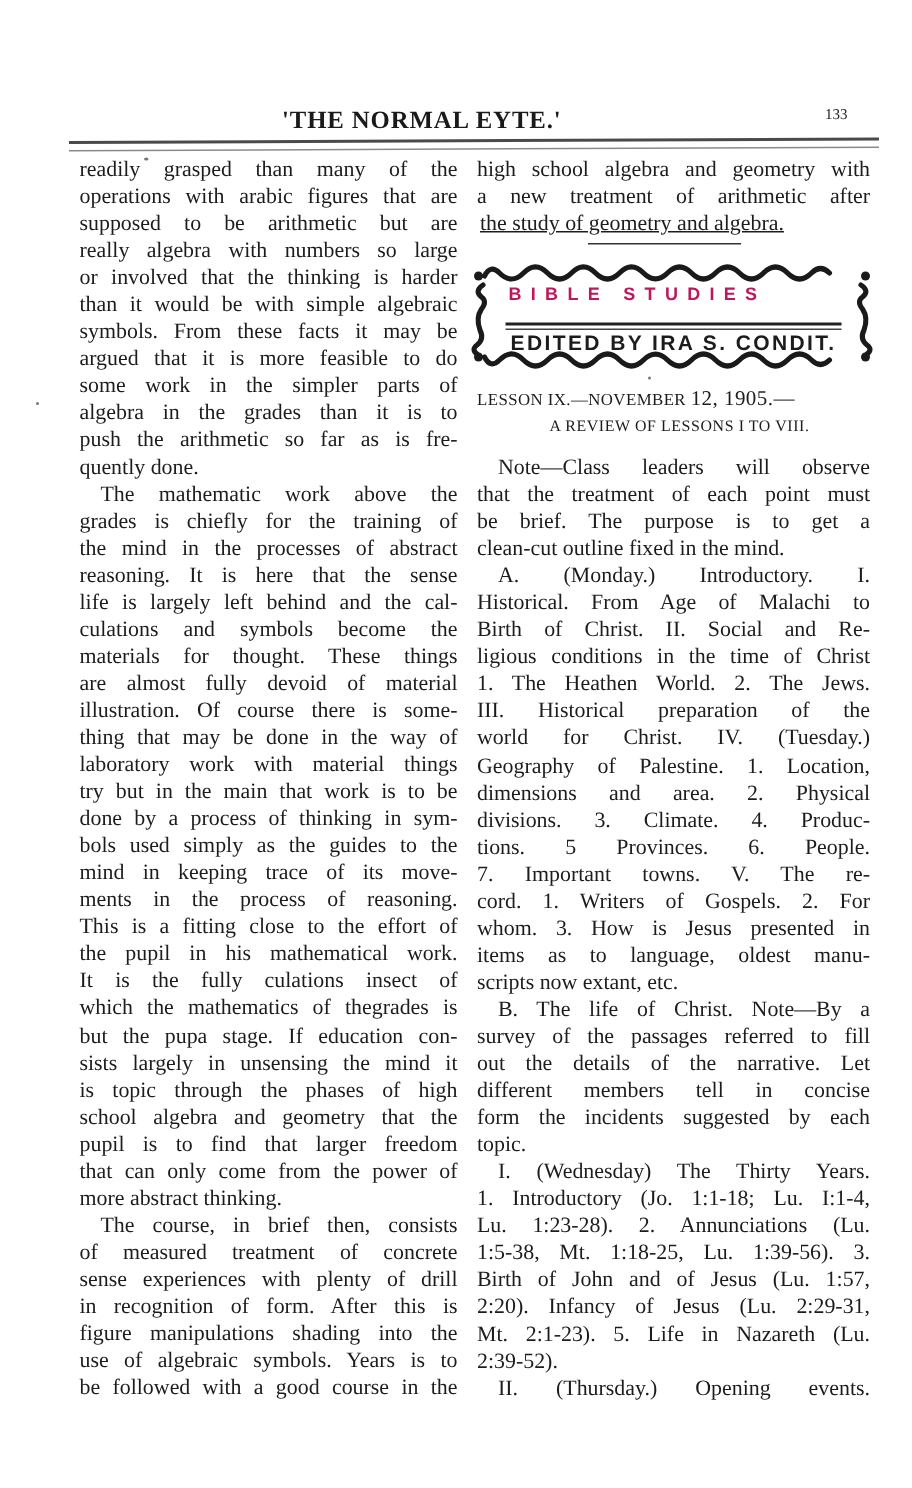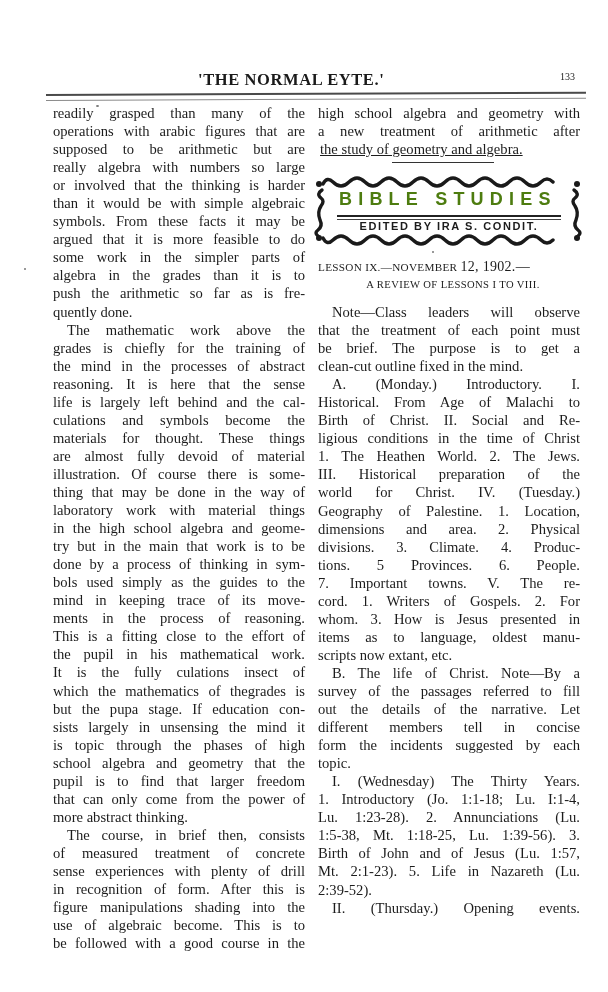--- a/index.html
+++ b/index.html
@@ -2,21 +2,21 @@
 <html><head>
 <meta charset="utf-8">
 <style>
   html, body { margin: 0; padding: 0; background: #ffffff; }
   body {
     width: 608px; height: 992px; position: relative; overflow: hidden;
     font-family: "DejaVu Serif", "Liberation Serif", serif;
     color: #1c1c1c;
   }
   .page-header {
-    position: absolute; left: 10px; top: 70px; width: 591px; height: 22px;
+    position: absolute; left: 0; top: 70px; width: 591px; height: 22px;
   }
   .running-title {
     position: absolute; left: 188px; top: 0;
     font-family: "Liberation Serif", serif; font-weight: bold;
     font-size: 16.5px; letter-spacing: 0.6px; color: #1a1a1a;
   }
   .page-number {
     position: absolute; left: 550px; top: 1px;
     font-family: "Liberation Serif", serif; font-size: 10px; color: #222;
   }
@@ -43,31 +43,31 @@
     position: absolute; left: 392px; top: 162px; width: 102px; height: 0;
     border-top: 1px solid #333;
   }
   .ornament-box {
     position: absolute; left: 313px; top: 172px; width: 270px; height: 78px;
   }
   .ornament-box svg { position: absolute; left: 0; top: 0; }
   .bible-title {
     position: absolute; left: 26px; top: 17px; width: 222px;
     font-family: "Liberation Sans", sans-serif; font-weight: bold;
-    font-size: 18px; letter-spacing: 6.2px; color: #4d7c0f;
+    font-size: 12px; letter-spacing: 6.2px; color: #be185d;
     white-space: nowrap;
   }
   .title-rule {
     position: absolute; left: 24px; top: 43px; width: 224px; height: 2px;
     border-top: 2px solid #222; border-bottom: 1px solid #444;
   }
   .editor-line {
     position: absolute; left: 24px; top: 48px; width: 224px; text-align: center;
     font-family: "Liberation Sans", sans-serif; font-weight: bold;
-    font-size: 11px; letter-spacing: 1.6px; color: #1c1c1c; white-space: nowrap;
+    font-size: 14px; letter-spacing: 1.6px; color: #1c1c1c; white-space: nowrap;
   }
   .lesson-heading {
     font-family: "Liberation Serif", serif; font-size: 11.2px; letter-spacing: 0.3px;
   }
   .lesson-heading .big { font-size: 14px; }
   .review-heading { font-size: 10.6px; letter-spacing: 0.4px; }
   .speck { position: absolute; background: #777; border-radius: 50%; }
 </style>
 </head>
 <body>
@@ -95,21 +95,20 @@
   <span class="line">grades is chiefly for the training of</span>
   <span class="line">the mind in the processes of abstract</span>
   <span class="line">reasoning. It is here that the sense</span>
   <span class="line">life is largely left behind and the cal-</span>
   <span class="line">culations and symbols become the</span>
   <span class="line">materials for thought. These things</span>
   <span class="line">are almost fully devoid of material</span>
   <span class="line">illustration. Of course there is some-</span>
   <span class="line">thing that may be done in the way of</span>
   <span class="line">laboratory work with material things</span>
-  <span class="line">in the high school algebra and geome-</span>
   <span class="line">try but in the main that work is to be</span>
   <span class="line">done by a process of thinking in sym-</span>
   <span class="line">bols used simply as the guides to the</span>
   <span class="line">mind in keeping trace of its move-</span>
   <span class="line">ments in the process of reasoning.</span>
   <span class="line">This is a fitting close to the effort of</span>
   <span class="line">the pupil in his mathematical work.</span>
   <span class="line">It is the fully culations insect of</span>
   <span class="line">which the mathematics of thegrades is</span>
   <span class="line">but the pupa stage. If education con-</span>
@@ -117,21 +116,21 @@
   <span class="line">is topic through the phases of high</span>
   <span class="line">school algebra and geometry that the</span>
   <span class="line">pupil is to find that larger freedom</span>
   <span class="line">that can only come from the power of</span>
   <span class="line last">more abstract thinking.</span>
   <span class="line indent">The course, in brief then, consists</span>
   <span class="line">of measured treatment of concrete</span>
   <span class="line">sense experiences with plenty of drill</span>
   <span class="line">in recognition of form. After this is</span>
   <span class="line">figure manipulations shading into the</span>
-  <span class="line">use of algebraic become. This is to</span>
+  <span class="line">use of algebraic symbols. Years is to</span>
   <span class="line">be followed with a good course in the</span>
 </div>
 
 <div class="column col-right" style="top:104px;">
   <span class="line">high school algebra and geometry with</span>
   <span class="line">a new treatment of arithmetic after</span>
   <span class="line last" style="padding-left:2px;text-decoration:underline;">the study of geometry and algebra.</span>
 </div>
 
 <div class="short-rule"></div>
@@ -155,21 +154,21 @@
       <circle cx="264" cy="66" r="3"></circle>
     </g>
   </svg>
   <div class="bible-title">BIBLE STUDIES</div>
   <div class="title-rule"></div>
   <div class="editor-line">EDITED BY IRA S. CONDIT.</div>
 </div>
 
 <div class="column col-right" style="top:258px; width:262px;">
   <span class="line last lesson-heading" style="text-align-last:left; text-align:left;">
-    <span>LESSON IX.—NOVEMBER </span><span class="big">12, 1902.—</span>
+    <span>LESSON IX.—NOVEMBER </span><span class="big">12, 1905.—</span>
   </span>
   <span class="line center review-heading" style="padding-left:8px;text-align:center;">A REVIEW OF LESSONS I TO VIII.</span>
 </div>
 
 <div class="column col-right" style="top:303px;">
   <span class="line indent">Note—Class leaders will observe</span>
   <span class="line">that the treatment of each point must</span>
   <span class="line">be brief. The purpose is to get a</span>
   <span class="line last">clean-cut outline fixed in the mind.</span>
   <span class="line indent">A. (Monday.) Introductory. I.</span>
@@ -192,20 +191,21 @@
   <span class="line">survey of the passages referred to fill</span>
   <span class="line">out the details of the narrative. Let</span>
   <span class="line">different members tell in concise</span>
   <span class="line">form the incidents suggested by each</span>
   <span class="line last">topic.</span>
   <span class="line indent">I. (Wednesday) The Thirty Years.</span>
   <span class="line">1. Introductory (Jo. 1:1-18; Lu. I:1-4,</span>
   <span class="line">Lu. 1:23-28). 2. Annunciations (Lu.</span>
   <span class="line">1:5-38, Mt. 1:18-25, Lu. 1:39-56). 3.</span>
   <span class="line">Birth of John and of Jesus (Lu. 1:57,</span>
+  <span class="line">2:20). Infancy of Jesus (Lu. 2:29-31,</span>
   <span class="line">Mt. 2:1-23). 5. Life in Nazareth (Lu.</span>
   <span class="line last">2:39-52).</span>
   <span class="line indent">II. (Thursday.) Opening events.</span>
 </div>
 
 <div class="speck" style="left:96px;top:105px;width:3px;height:2px;"></div>
 <div class="speck" style="left:24px;top:268px;width:2px;height:2px;"></div>
 <div class="speck" style="left:432px;top:251px;width:2px;height:2px;"></div>
 
 </body></html>

